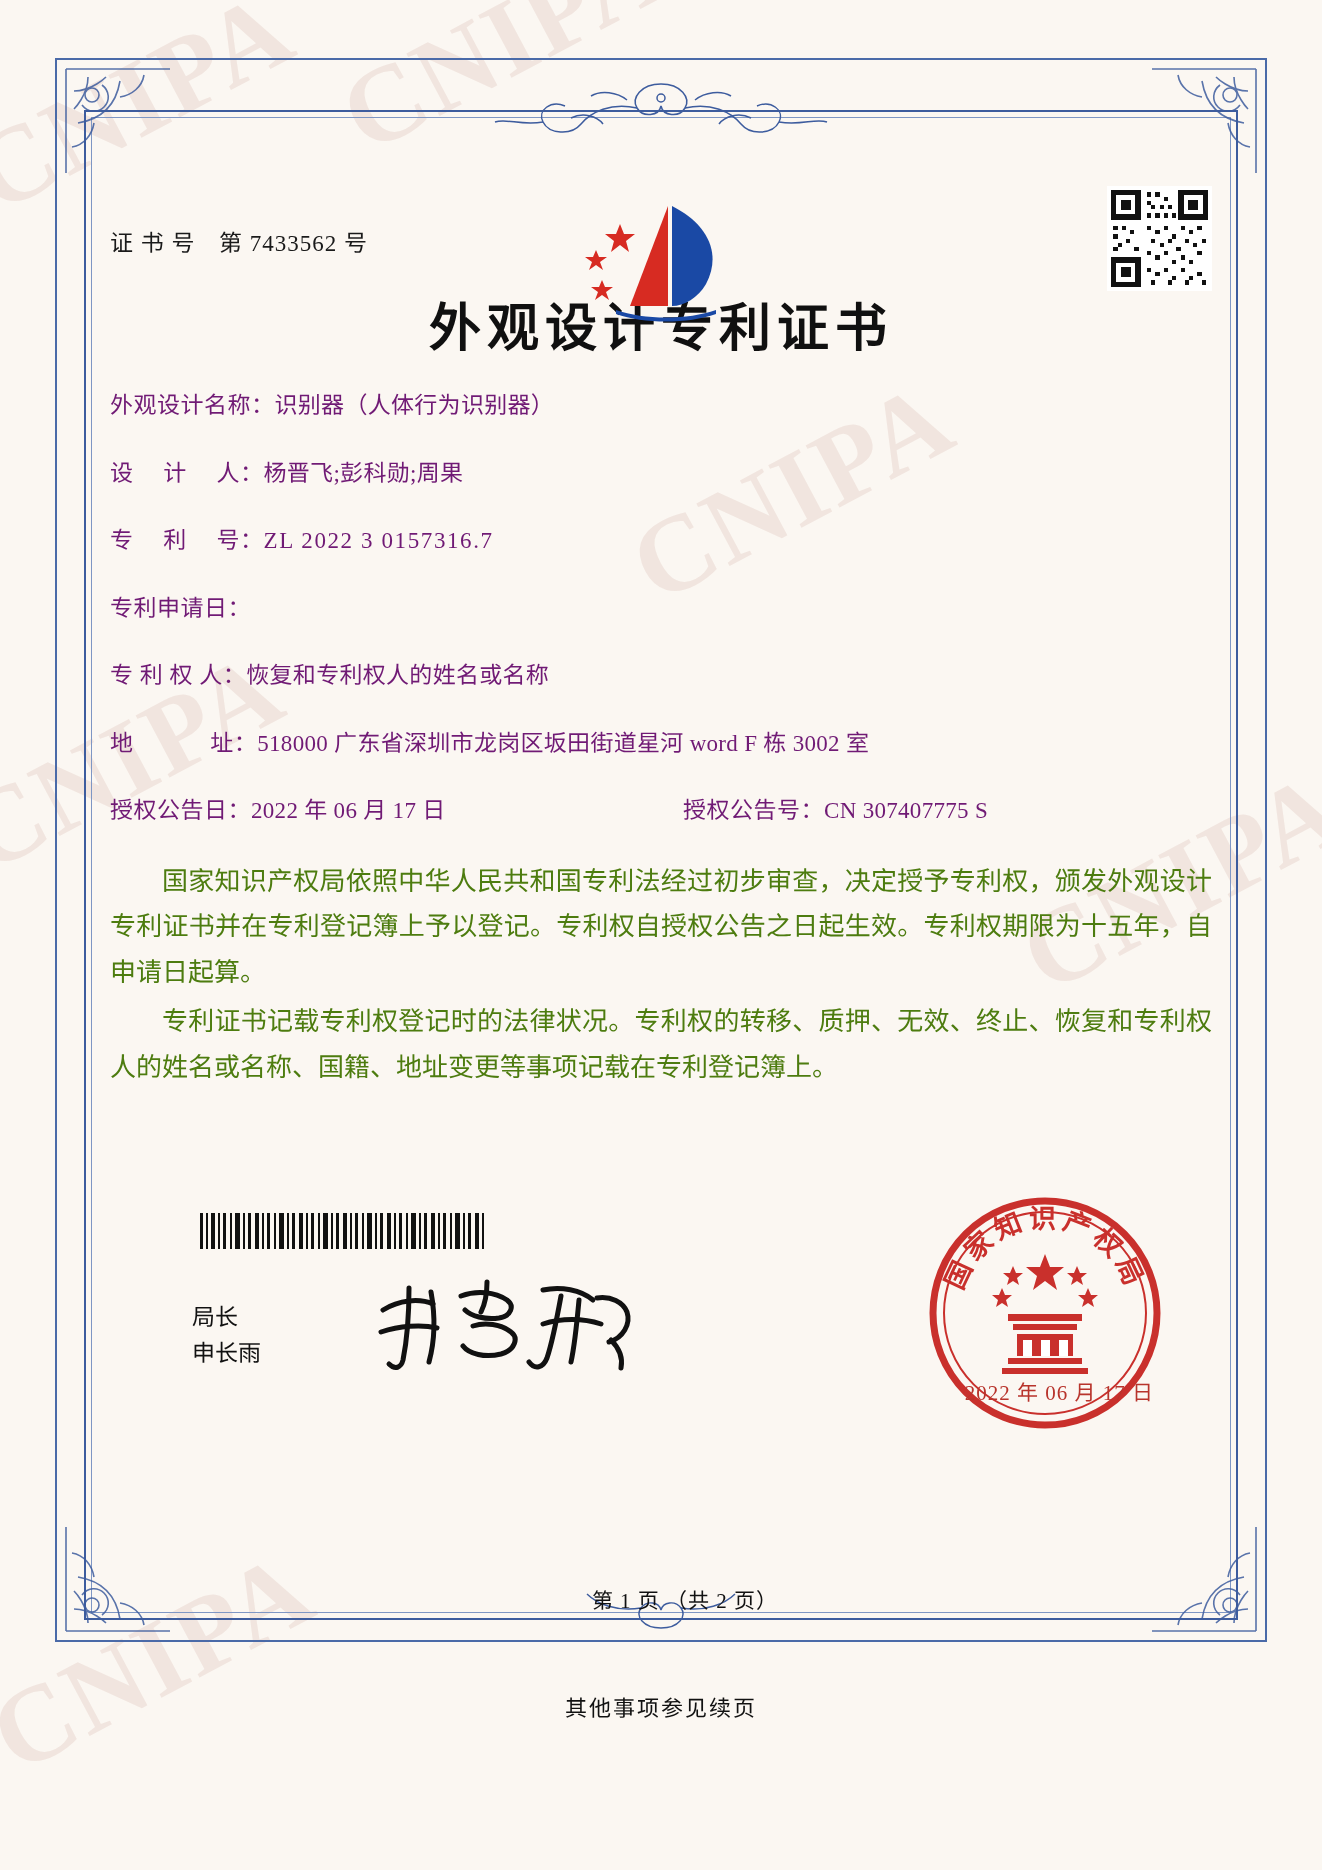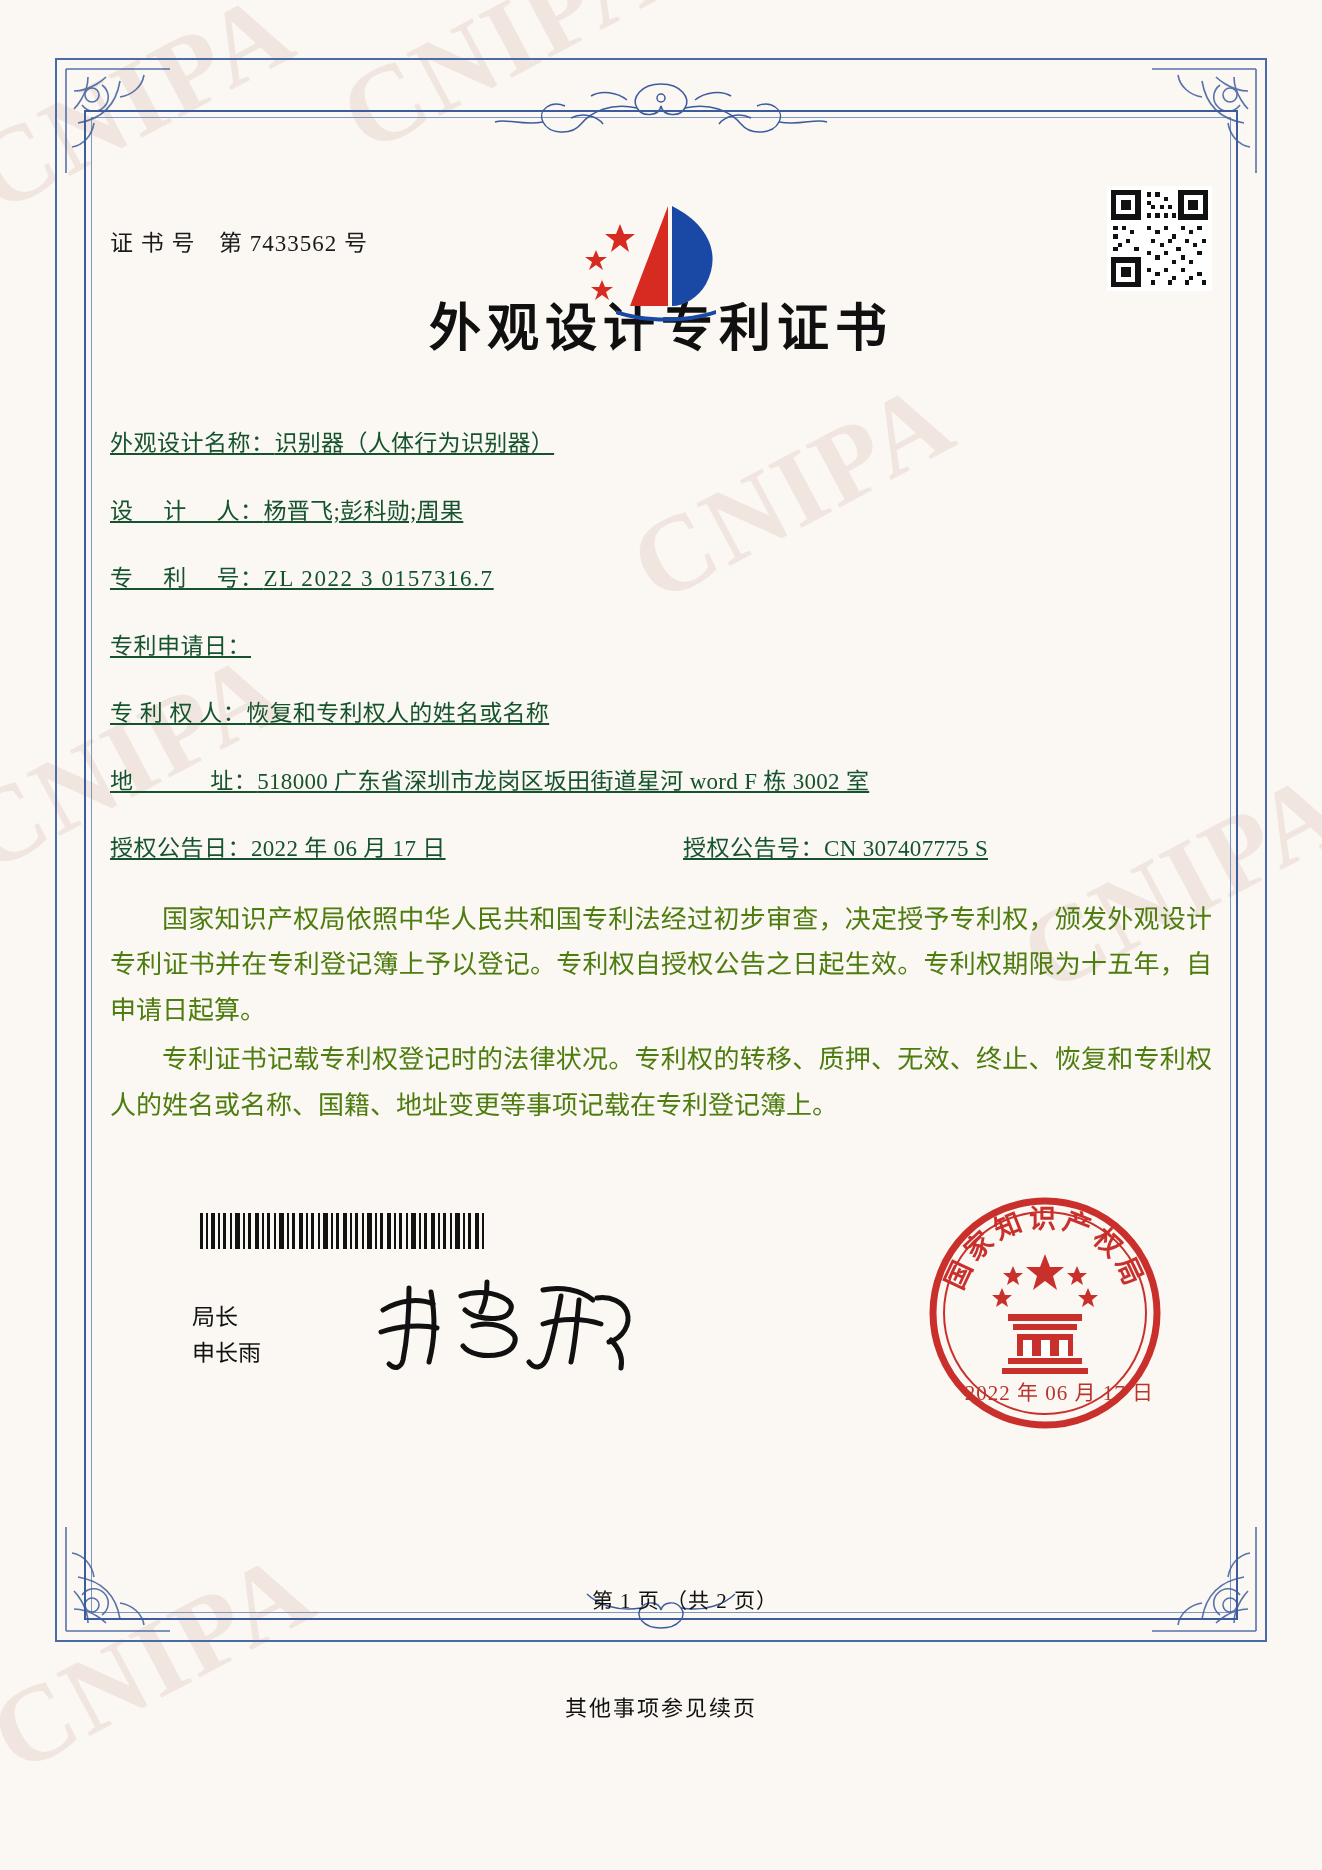--- a/index.html
+++ b/index.html
@@ -129,25 +129,24 @@
     text-align: center;
     font-size: 52px;
     font-weight: 700;
     letter-spacing: 6px;
     color: #101010;
     margin-top: 28px;
     font-family: "Liberation Serif", "DejaVu Serif", serif;
   }
 
   .fields {
-    margin-top: 66px;
+    margin-top: 28px;
     font-size: 23px;
-    color: #14532d;
+    color: #701a75;
     line-height: 1.5;
-    text-decoration: underline;
   }
   .frow {
     display: flex;
     align-items: flex-start;
     margin-bottom: 33px;
   }
   .flabel {
     flex: 0 0 auto;
     white-space: pre;
     letter-spacing: 0.5px;

